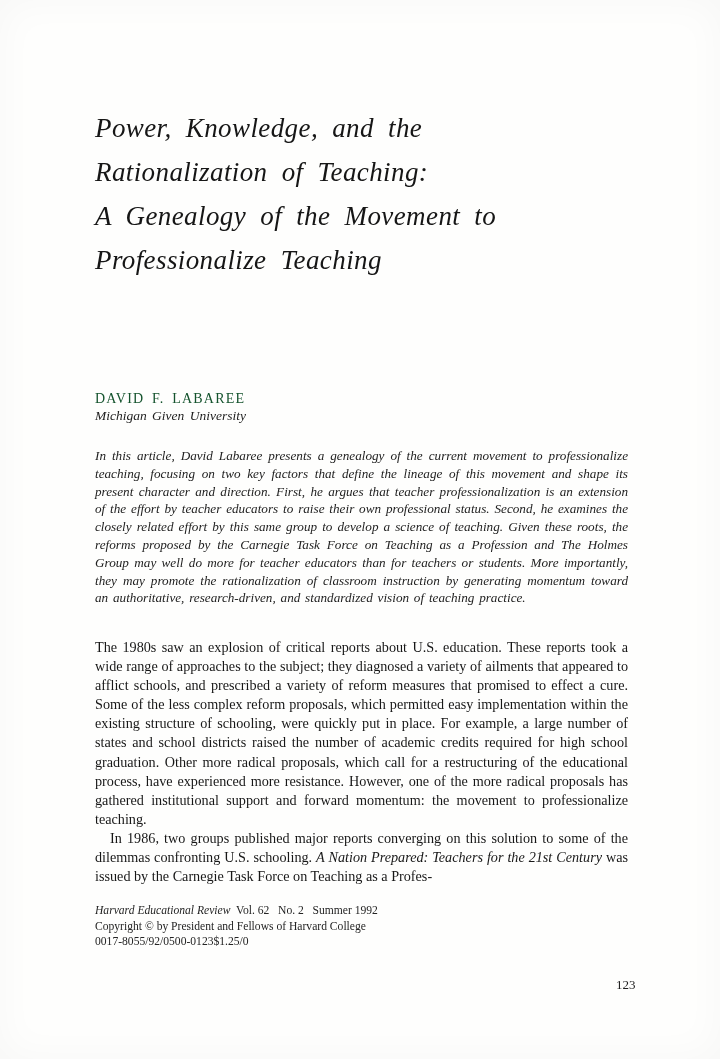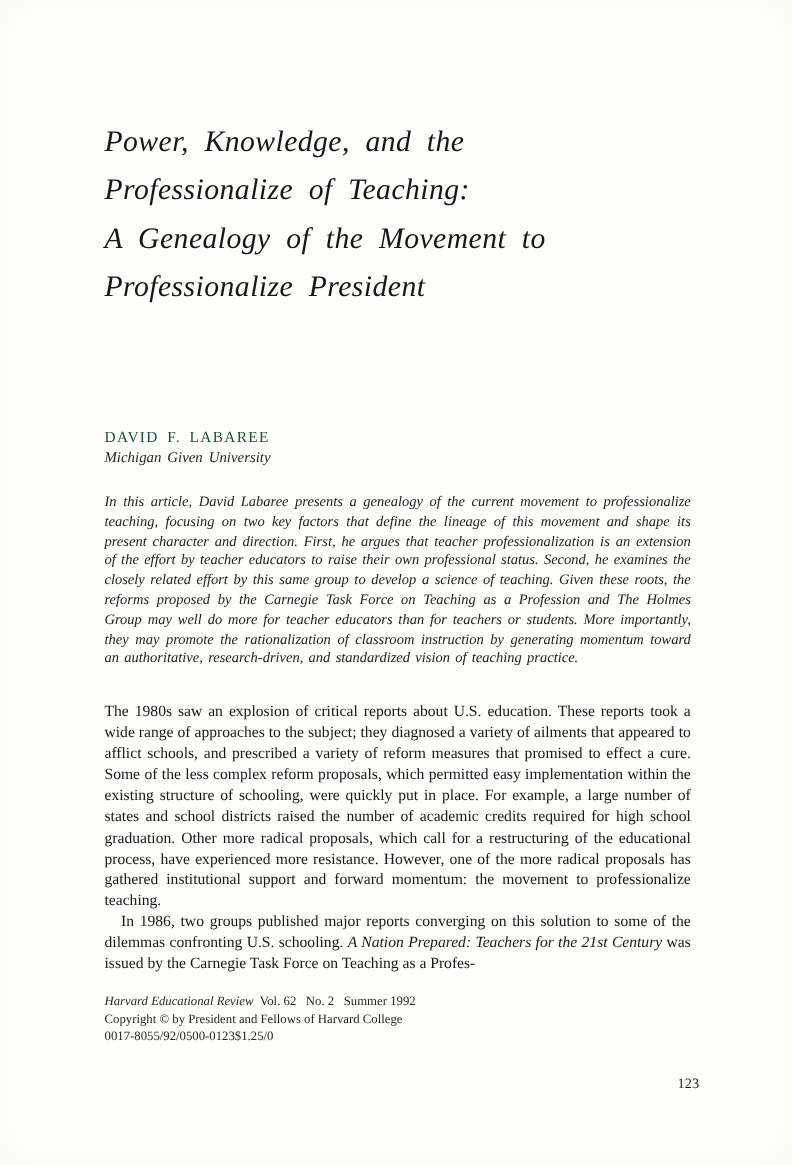--- a/index.html
+++ b/index.html
@@ -93,23 +93,23 @@
     color: #1d1d1d;
   }
 </style>
 </head>
 <body>
 
 <div class="sheet">
 
   <div class="col article-title">
     <div>Power, Knowledge, and the</div>
-    <div>Professionalize of Teaching:</div>
+    <div>Rationalization of Teaching:</div>
     <div>A Genealogy of the Movement to</div>
-    <div>Professionalize President</div>
+    <div>Professionalize Teaching</div>
   </div>
 
   <div class="col author-block">
     <div class="author-name">DAVID F. LABAREE</div>
     <div class="author-affil">Michigan Given University</div>
   </div>
 
   <div class="col abstract">In this article, David Labaree presents a genealogy of the current movement to professionalize teaching, focusing on two key factors that define the lineage of this movement and shape its present character and direction. First, he argues that teacher professionalization is an extension of the effort by teacher educators to raise their own professional status. Second, he examines the closely related effort by this same group to develop a science of teaching. Given these roots, the reforms proposed by the Carnegie Task Force on Teaching as a Profession and The Holmes Group may well do more for teacher educators than for teachers or students. More importantly, they may promote the rationalization of classroom instruction by generating momentum toward an authoritative, research-driven, and standardized vision of teaching practice.</div>
 
   <div class="col body-text">

